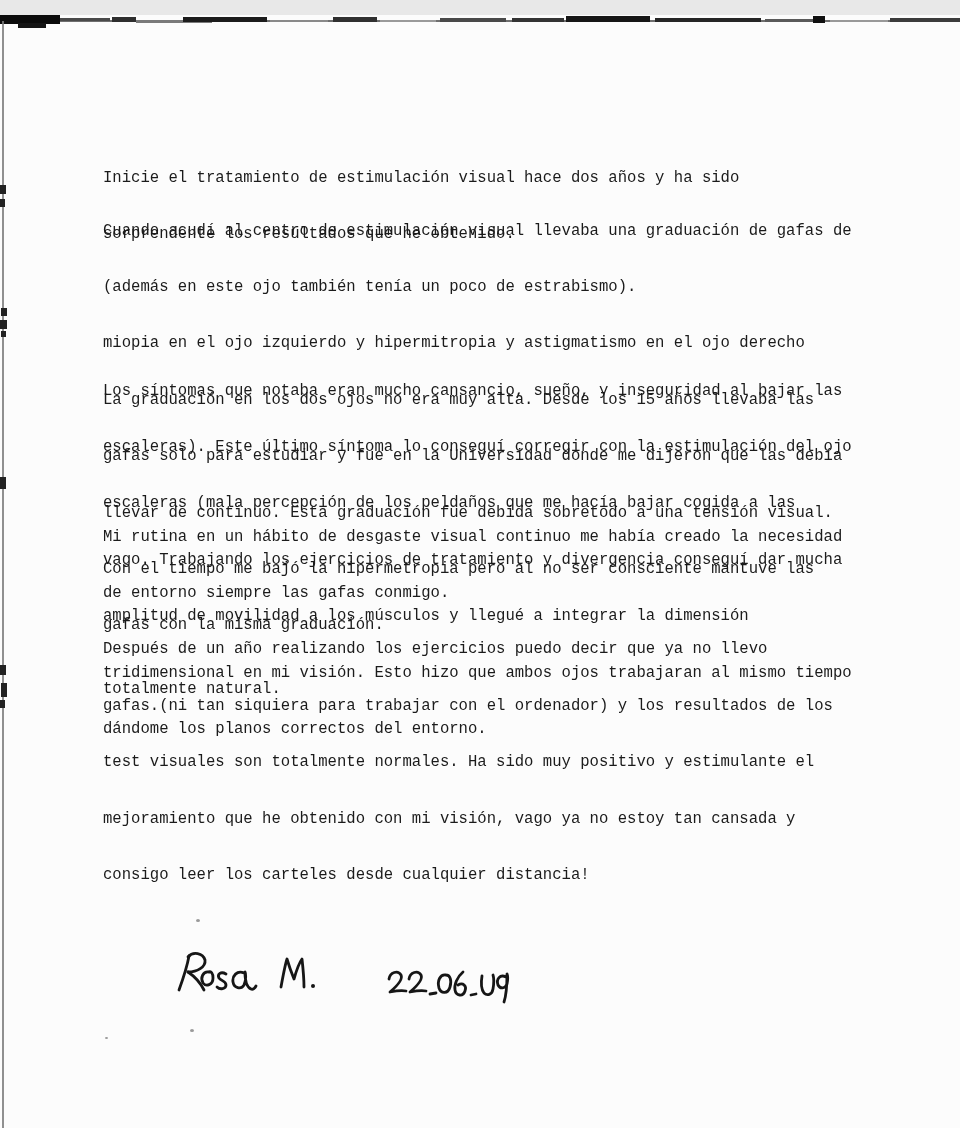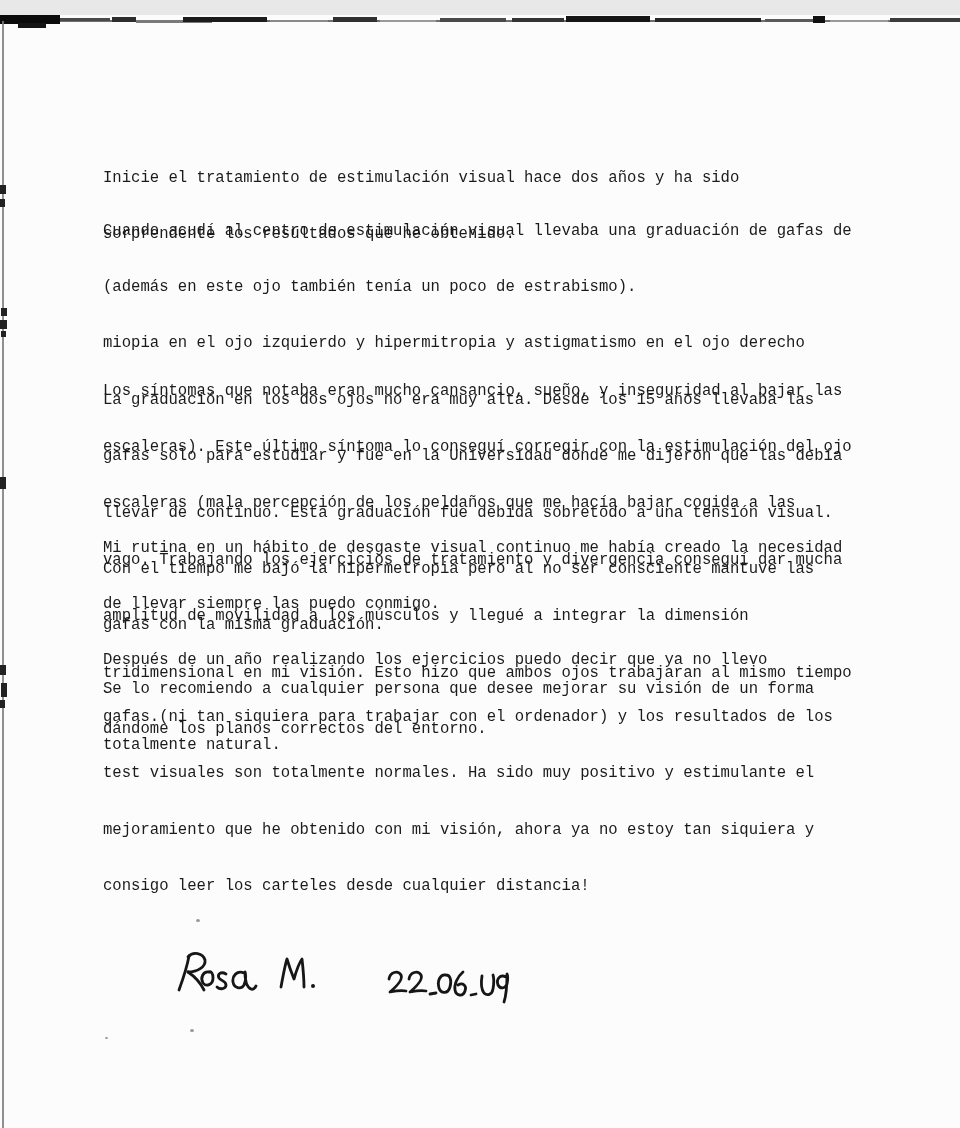--- a/index.html
+++ b/index.html
@@ -93,32 +93,31 @@
     <div class="para" style="top:329px">
       <div class="line">Los síntomas que notaba eran mucho cansancio, sueño, y inseguridad al bajar las</div>
       <div class="line">escaleras). Este último síntoma lo conseguí corregir con la estimulación del ojo</div>
       <div class="line">escaleras (mala percepción de los peldaños que me hacía bajar cogida a las</div>
       <div class="line">vago. Trabajando los ejercicios de tratamiento y divergencia conseguí dar mucha</div>
       <div class="line">amplitud de movilidad a los músculos y llegué a integrar la dimensión</div>
       <div class="line">tridimensional en mi visión. Esto hizo que ambos ojos trabajaran al mismo tiempo</div>
       <div class="line">dándome los planos correctos del entorno.</div>
     </div>
 
-    <div class="para" style="top:486px">
+    <div class="para" style="top:475px">
       <div class="line">Mi rutina en un hábito de desgaste visual continuo me había creado la necesidad</div>
-      <div class="line">de llevar siempre las puedo conmigo.</div>
+      <div class="line">de entorno siempre las gafas conmigo.</div>
       <div class="line">Después de un año realizando los ejercicios puedo decir que ya no llevo</div>
       <div class="line">gafas.(ni tan siquiera para trabajar con el ordenador) y los resultados de los</div>
       <div class="line">test visuales son totalmente normales. Ha sido muy positivo y estimulante el</div>
-      <div class="line">mejoramiento que he obtenido con mi visión, ahora ya no estoy tan siquiera y</div>
+      <div class="line">mejoramiento que he obtenido con mi visión, vago ya no estoy tan cansada y</div>
       <div class="line">consigo leer los carteles desde cualquier distancia!</div>
     </div>
 
     <div class="para" style="top:627px">
-      <div class="line">Se lo recomiendo a cualquier persona que desee mejorar su visión de un forma</div>
       <div class="line">totalmente natural.</div>
     </div>
 
   </main>
 
   <svg class="signature" width="440" height="140" viewBox="0 0 440 140" aria-label="Rosa M. 22-06-09">
 
     <g>
       <path d="M99,46 C97,57 93,69 89,80"></path>
       <path d="M98,47 C103,41 113,43 115,50 C116,57 107,62 98,62"></path>

